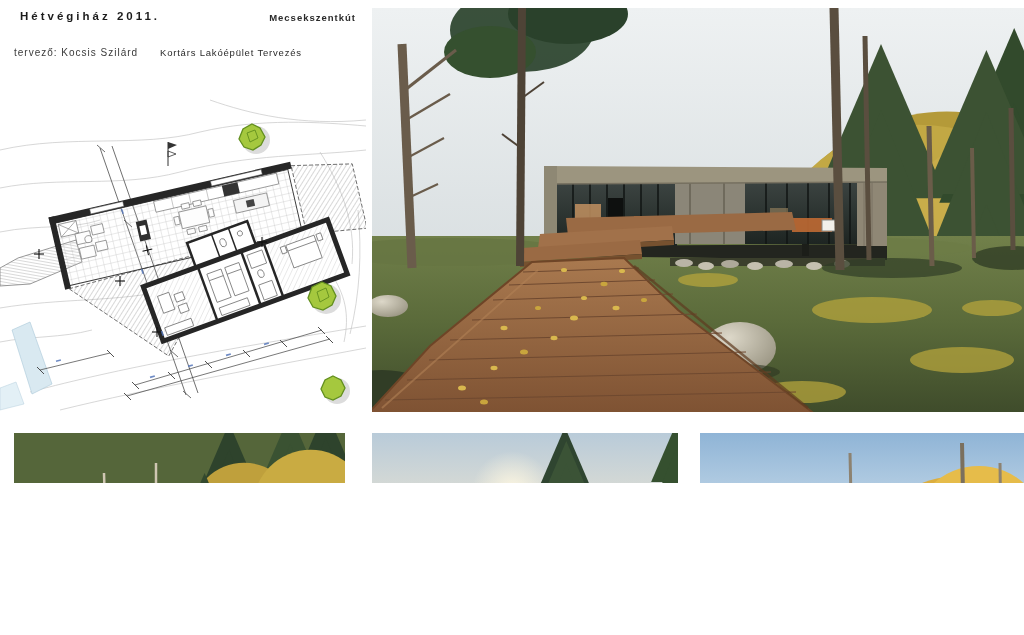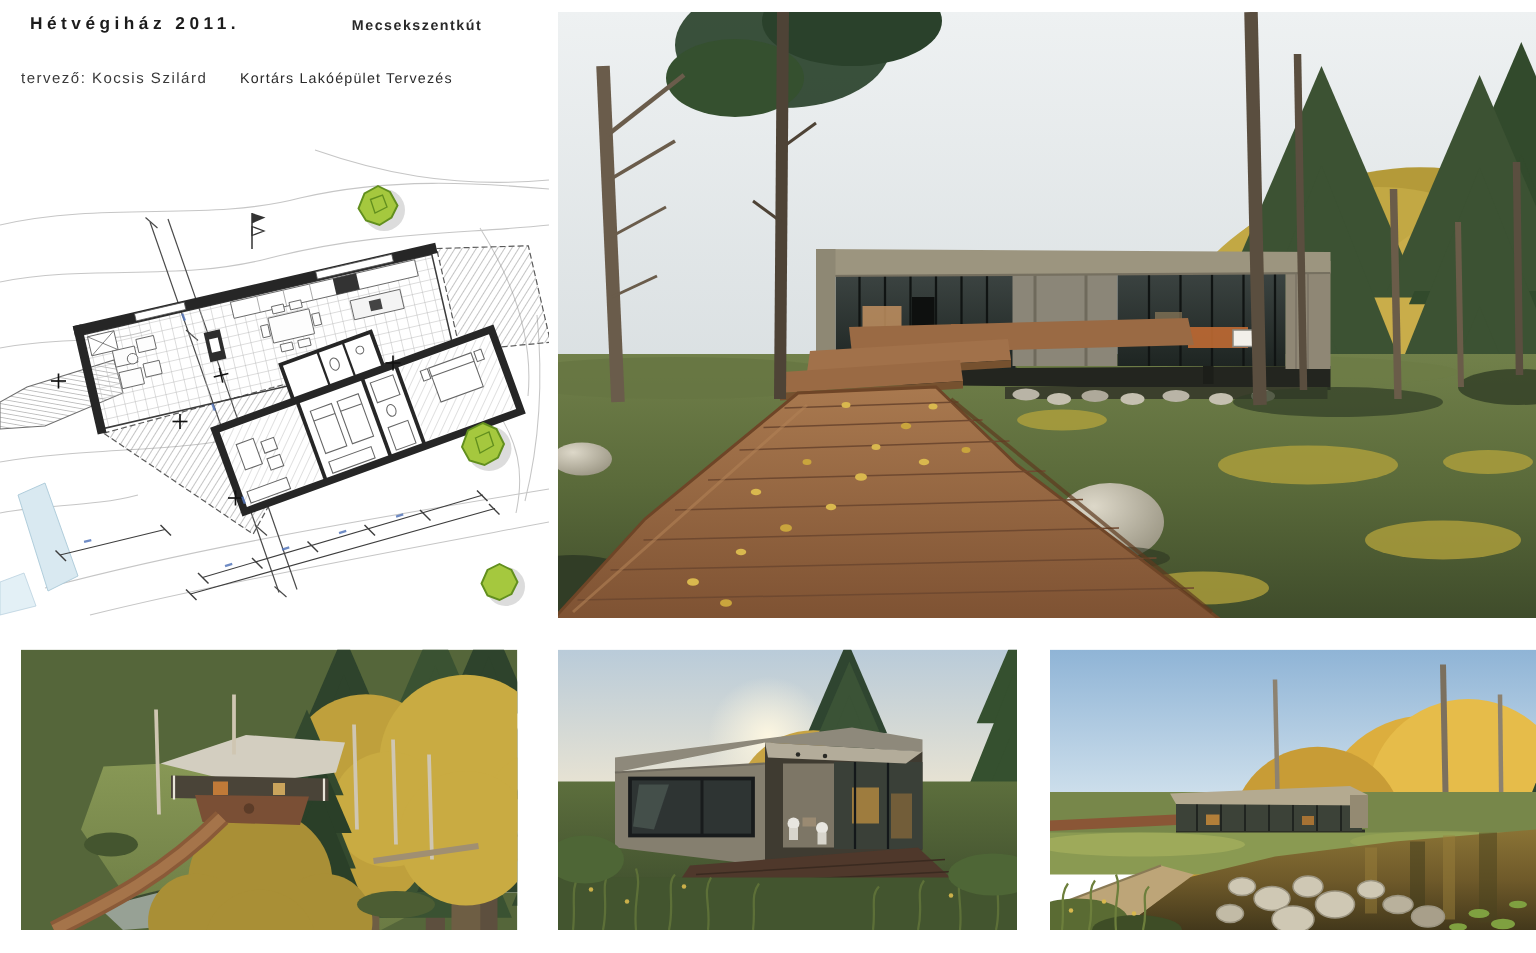--- a/index.html
+++ b/index.html
@@ -1,20 +1,20 @@
 <!DOCTYPE html>
 <html><head>
 <meta charset="utf-8">
 <style>
   html,body{margin:0;padding:0;background:#ffffff;}
-  .board{position:relative;width:1024px;height:635px;background:#ffffff;overflow:hidden;
+  .board{position:relative;width:1024px;height:483px;background:#ffffff;overflow:hidden;
          font-family:"Liberation Sans",sans-serif;color:#1f1f1f;}
   .t-title{position:absolute;left:20px;top:10px;font-size:11.5px;font-weight:700;letter-spacing:3px;color:#1c1c1c;}
   .t-designer{position:absolute;left:14px;top:47px;font-size:10px;letter-spacing:1px;color:#3a3a3a;}
-  .t-location{position:absolute;left:200px;top:12px;width:156px;text-align:center;font-size:9.5px;font-weight:700;letter-spacing:1px;color:#2a2a2a;}
+  .t-location{position:absolute;left:200px;top:12px;width:156px;text-align:right;font-size:9.5px;font-weight:700;letter-spacing:1px;color:#2a2a2a;}
   .t-course{position:absolute;left:160px;top:47px;width:196px;text-align:left;font-size:9.5px;letter-spacing:0.8px;color:#2a2a2a;}
   figure{margin:0;padding:0;position:absolute;overflow:hidden;}
   .fig-plan{left:0;top:92px;width:366px;height:330px;}
   .fig-main{left:372px;top:8px;width:652px;height:404px;}
   .fig-aerial{left:14px;top:433px;width:331px;height:187px;}
   .fig-terrace{left:372px;top:433px;width:306px;height:187px;}
   .fig-pond{left:700px;top:433px;width:324px;height:187px;}
   svg{display:block;}
 </style>
 </head>

